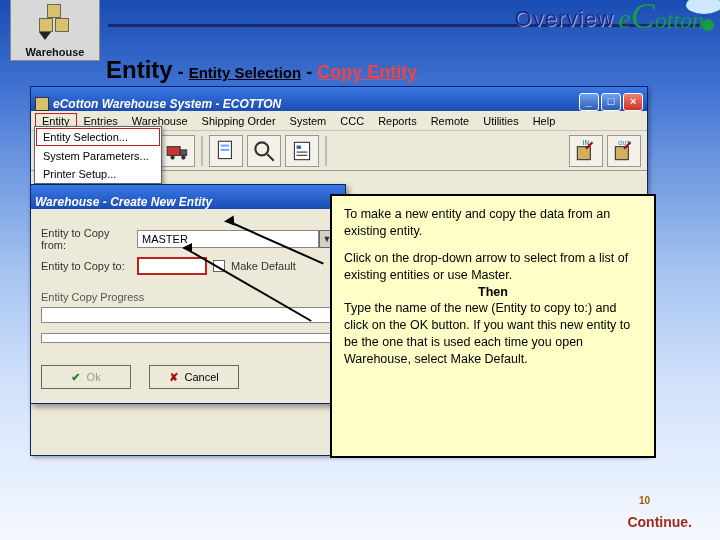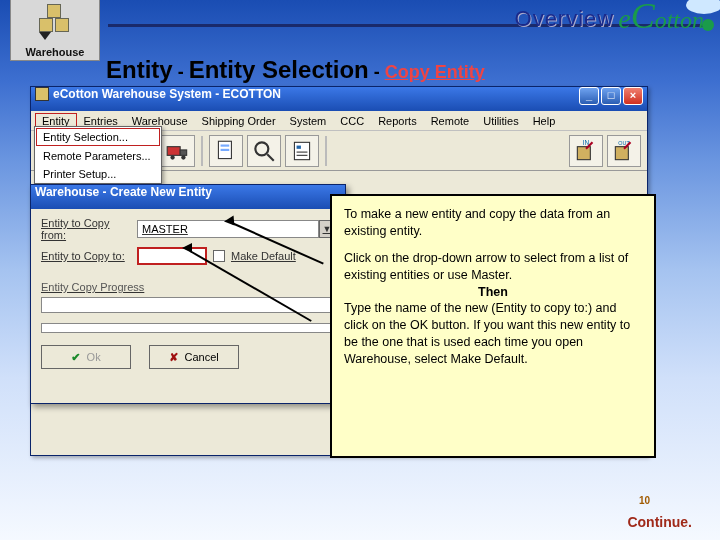--- a/index.html
+++ b/index.html
@@ -65,36 +65,36 @@
     position:absolute; width:36px;height:18px; border-radius:50%;
     background:#cfe8ff; top:-6px; right:-18px; z-index:-1;
   }
   .breadcrumb {
     position:absolute; left:106px; top:56px;
     font-weight:bold;
     font-size:18px;
     color:#000;
   }
   .breadcrumb .sec1 { font-size:24px; }
-  .breadcrumb .sec2 { font-size:24px; }
+  .breadcrumb .sec2 { font-size:15px; text-decoration:underline; }
   .breadcrumb .sec3 { font-size:18px; color:#ef4444; text-decoration:underline; }
 
   
   .appwin {
     position:absolute; left:30px; top:86px;
     width:618px; height:370px;
     border:1px solid #0a246a;
     background:#ece9d8;
     box-shadow:2px 2px 4px rgba(0,0,0,0.3);
   }
   .titlebar {
     height:24px;
     background:linear-gradient(to bottom,#3b78e7,#1a4db3);
     color:#fff; font-size:12px; font-weight:bold;
-    display:flex; align-items:flex-start; padding:0 4px;
+    display:flex; align-items:flex-end; padding:0 4px;font-style:italic;
   }
   .title-icon { width:14px;height:14px;background:#d9c06a;border:1px solid #333;margin-right:4px; }
   .winbtns { margin-left:auto; display:flex; gap:2px; }
   .winbtn { width:20px;height:18px;border:1px solid #fff;border-radius:3px;font-size:11px;text-align:center;line-height:15px;font-weight:bold; }
   .winbtn.min, .winbtn.max { background:linear-gradient(#6fa3f0,#2a5db3);color:#fff; }
   .winbtn.close { background:linear-gradient(#f08070,#d03020);color:#fff; }
   .menubar {
     height:20px; background:#ece9d8; font-size:11px;
     display:flex; align-items:center; gap:0; padding:0 4px;
     border-bottom:1px solid #c0c0c0;
@@ -122,21 +122,21 @@
 
   
   .dialog {
     position:absolute; left:30px; top:184px;
     width:316px; height:220px;
     border:1px solid #0a246a;
     background:#ece9d8;
     box-shadow:3px 3px 6px rgba(0,0,0,0.4);
     z-index:10;
   }
-  .dlg-body { padding:2px 10px; font-size:11px; color:#333;text-decoration:underline; }
+  .dlg-body { padding:12px 10px; font-size:11px; color:#333; }
   .dlg-row { display:flex; align-items:center; margin:6px 0; gap:6px; }
   .dlg-label { width:90px; }
   .dlg-input { flex:1; height:18px; border:1px solid #888; background:#fff; font-size:11px; padding:0 4px; }
   .dlg-input.boxed { border:2px solid #c02020; }
   .combo { display:flex; }
   .combo .arrowbtn { width:16px;height:18px;border:1px solid #666;background:#d4d0c8;font-size:9px;text-align:center;line-height:16px; }
   .chk { width:12px;height:12px;border:1px solid #666;background:#fff; }
   .group-label { margin-top:16px; color:#555; }
   .progressbar { height:16px;border:1px solid #888;background:#fff;margin:4px 0 10px 0; }
   .dlg-btns { display:flex; gap:18px; padding:0 10px 8px 10px; }
@@ -302,21 +302,21 @@
           <rect x="4" y="8" width="12" height="12" fill="#d0b060" stroke="#333"></rect>
           <text x="12" y="6" font-size="5" fill="#06a" text-anchor="middle">OUT</text>
           <path d="M12 10 L18 4" stroke="#a02" stroke-width="2"></path>
         </svg>
       </div>
   </div>
 </div>
 
 <div class="dropdown">
   <div class="hl">Entity Selection...</div>
-  <div>Remote Parameters...</div>
+  <div>System Parameters...</div>
   <div>Printer Setup...</div>
 </div>
 
 <div class="dialog">
   <div class="titlebar">
     <span>Warehouse - Create New Entity</span>
   </div>
   <div class="dlg-body">
     <div class="dlg-row">
       <span class="dlg-label">Entity to Copy from:</span>

